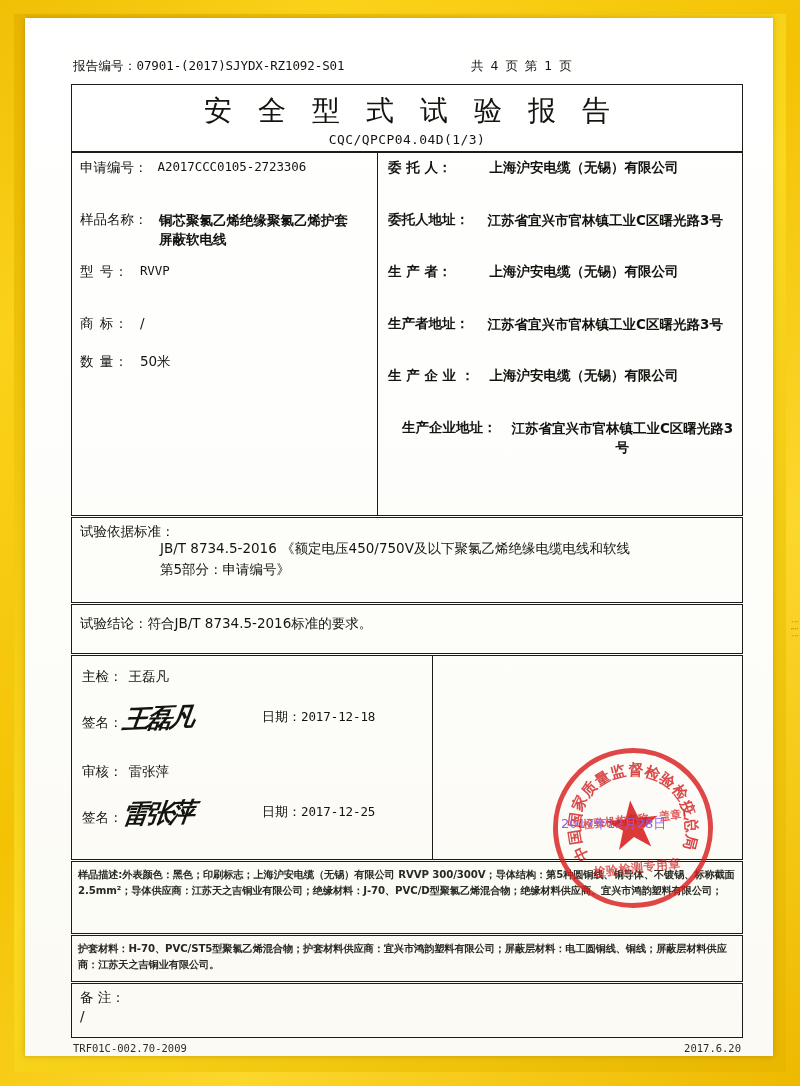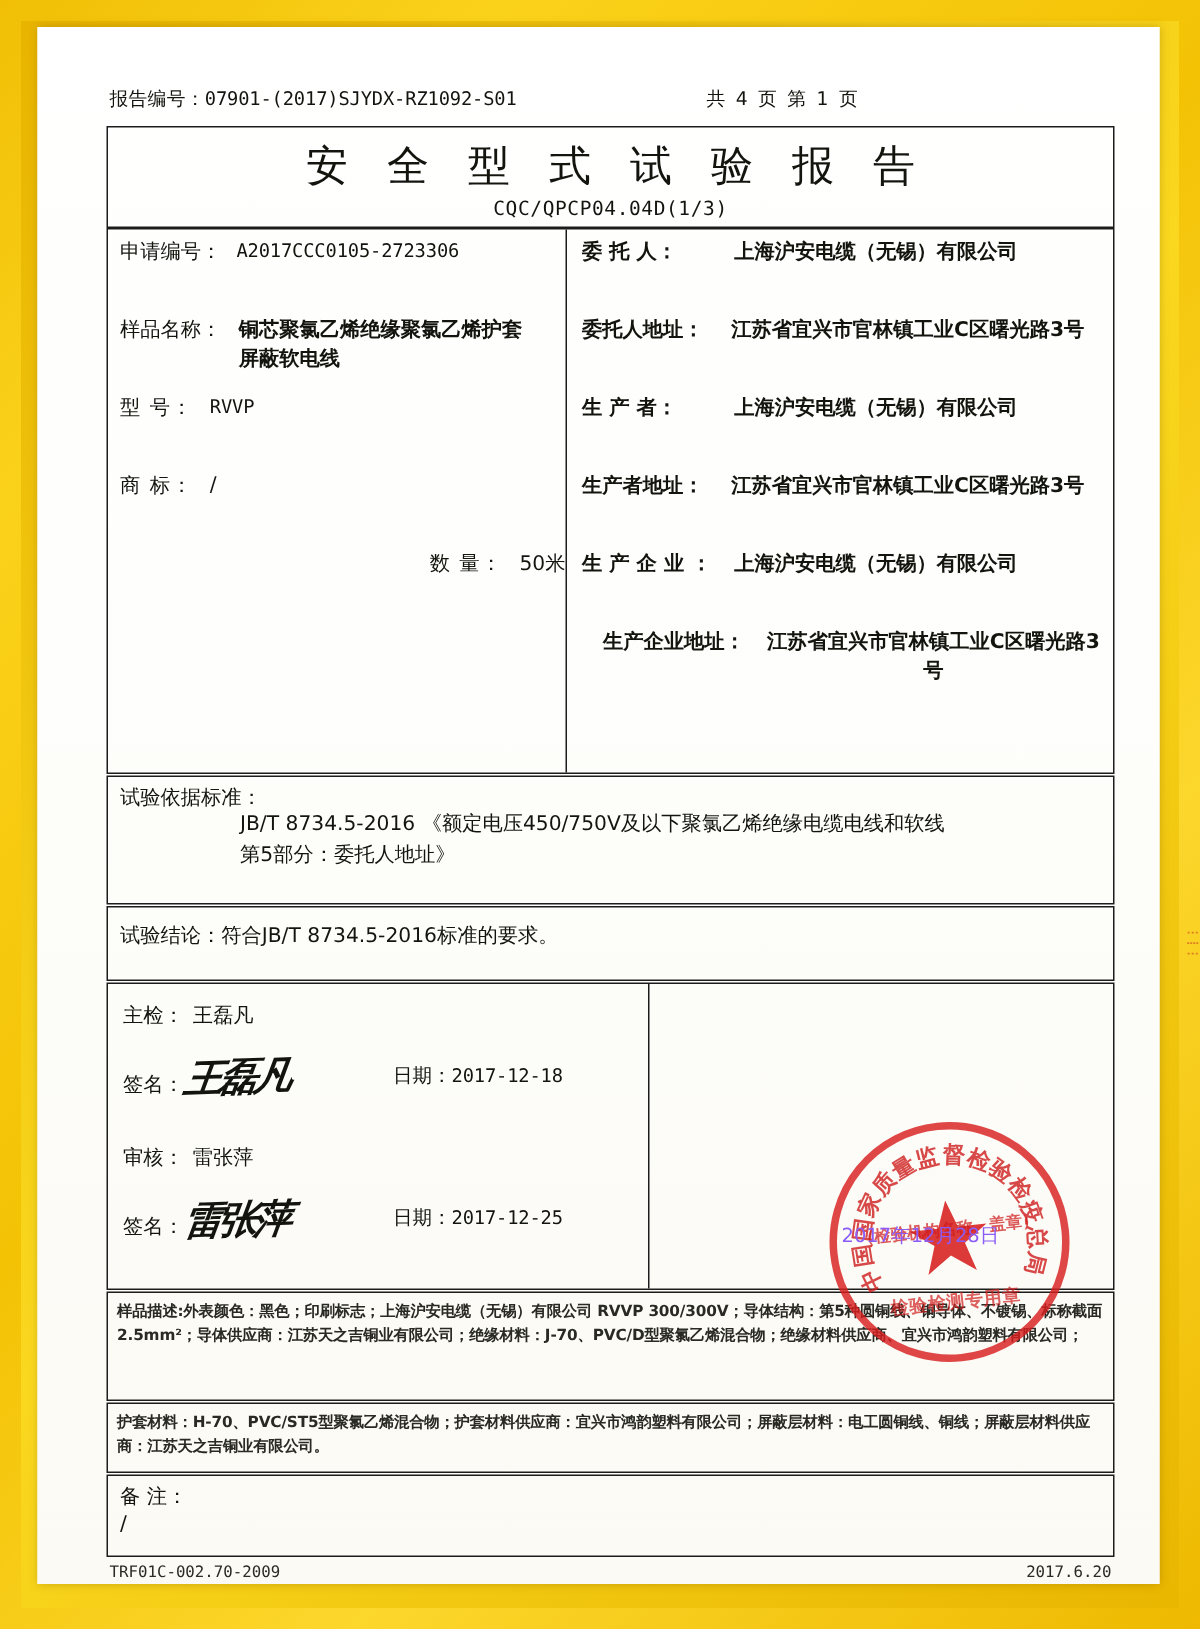--- a/index.html
+++ b/index.html
@@ -183,21 +183,21 @@
         <div class="irow" style="top:58px;padding-left:8px;">
           <span class="lbl cjk" style="width:74px;">样品名称：</span>
           <span class="val cjk" style="width:200px;line-height:19px;font-weight:600;">铜芯聚氯乙烯绝缘聚氯乙烯护套屏蔽软电线</span>
         </div>
 
         <div class="irow" style="top:162px;padding-left:8px;">
           <span class="lbl cjk sp1">商    标：</span>
           <span class="val cjk" style="margin-left:6px;">/</span>
         </div>
 
-        <div class="irow" style="top:214px;padding-left:8px;text-align:right;">
+        <div class="irow" style="top:200px;padding-left:8px;">
           <span class="lbl cjk sp1">数    量：</span>
           <span class="val cjk" style="margin-left:6px;">50米</span>
         </div>
 
 
         <div class="irow-r" style="top:6px;padding-left:10px;">
           <span class="lbl cjk" style="width:96px;">委  托  人：</span>
           <span class="val cjk" style="width:250px;">上海沪安电缆（无锡）有限公司</span>
         </div>
 
@@ -223,21 +223,21 @@
 
         <div class="irow-r" style="top:266px;padding-left:10px;text-align:center;">
           <span class="lbl cjk" style="width:107px;">生产企业地址：</span>
           <span class="val cjk" style="width:228px;line-height:19px;">江苏省宜兴市官林镇工业C区曙光路3号</span>
         </div>
       </div>
 
       <div id="std-box" class="box">
         <div id="std-lbl" class="cjk">试验依据标准：</div>
         <div id="std-t1" class="cjk">JB/T 8734.5-2016 《额定电压450/750V及以下聚氯乙烯绝缘电缆电线和软线</div>
-        <div id="std-t2" class="cjk">第5部分：委托人地址》</div>
+        <div id="std-t2" class="cjk">第5部分：申请编号》</div>
       </div>
 
       <div id="con-box" class="box">
         <div id="con-txt" class="cjk">试验结论：符合JB/T 8734.5-2016标准的要求。</div>
       </div>
 
       <div id="sig-box" class="box">
         <div id="sig-vline"></div>
 
         <div class="sline" style="top:12px;">

